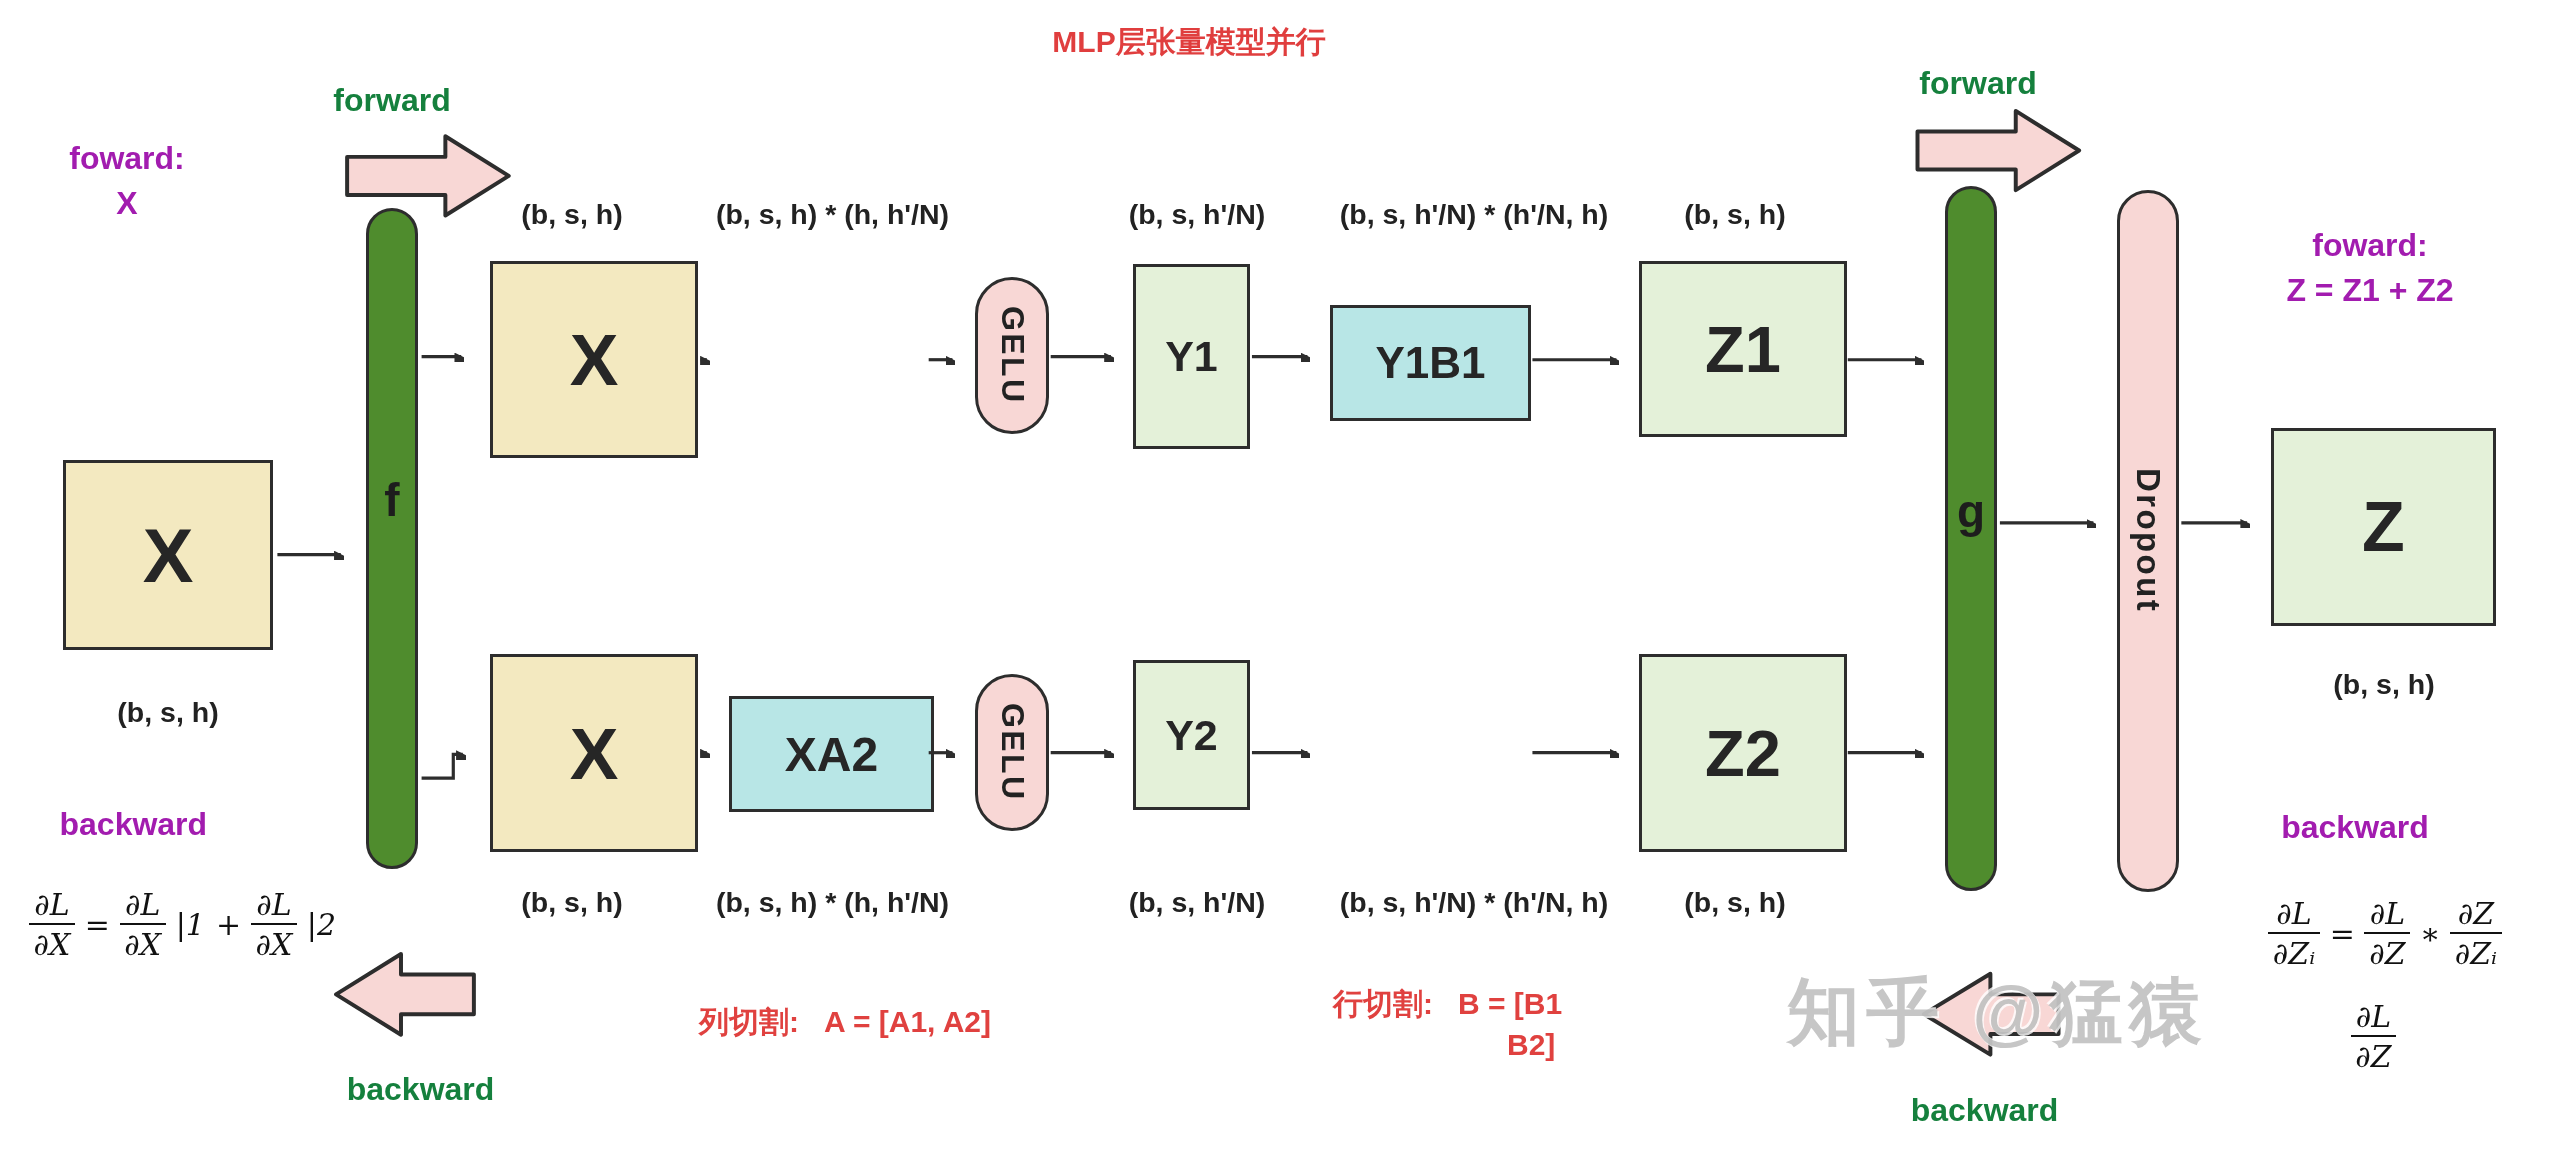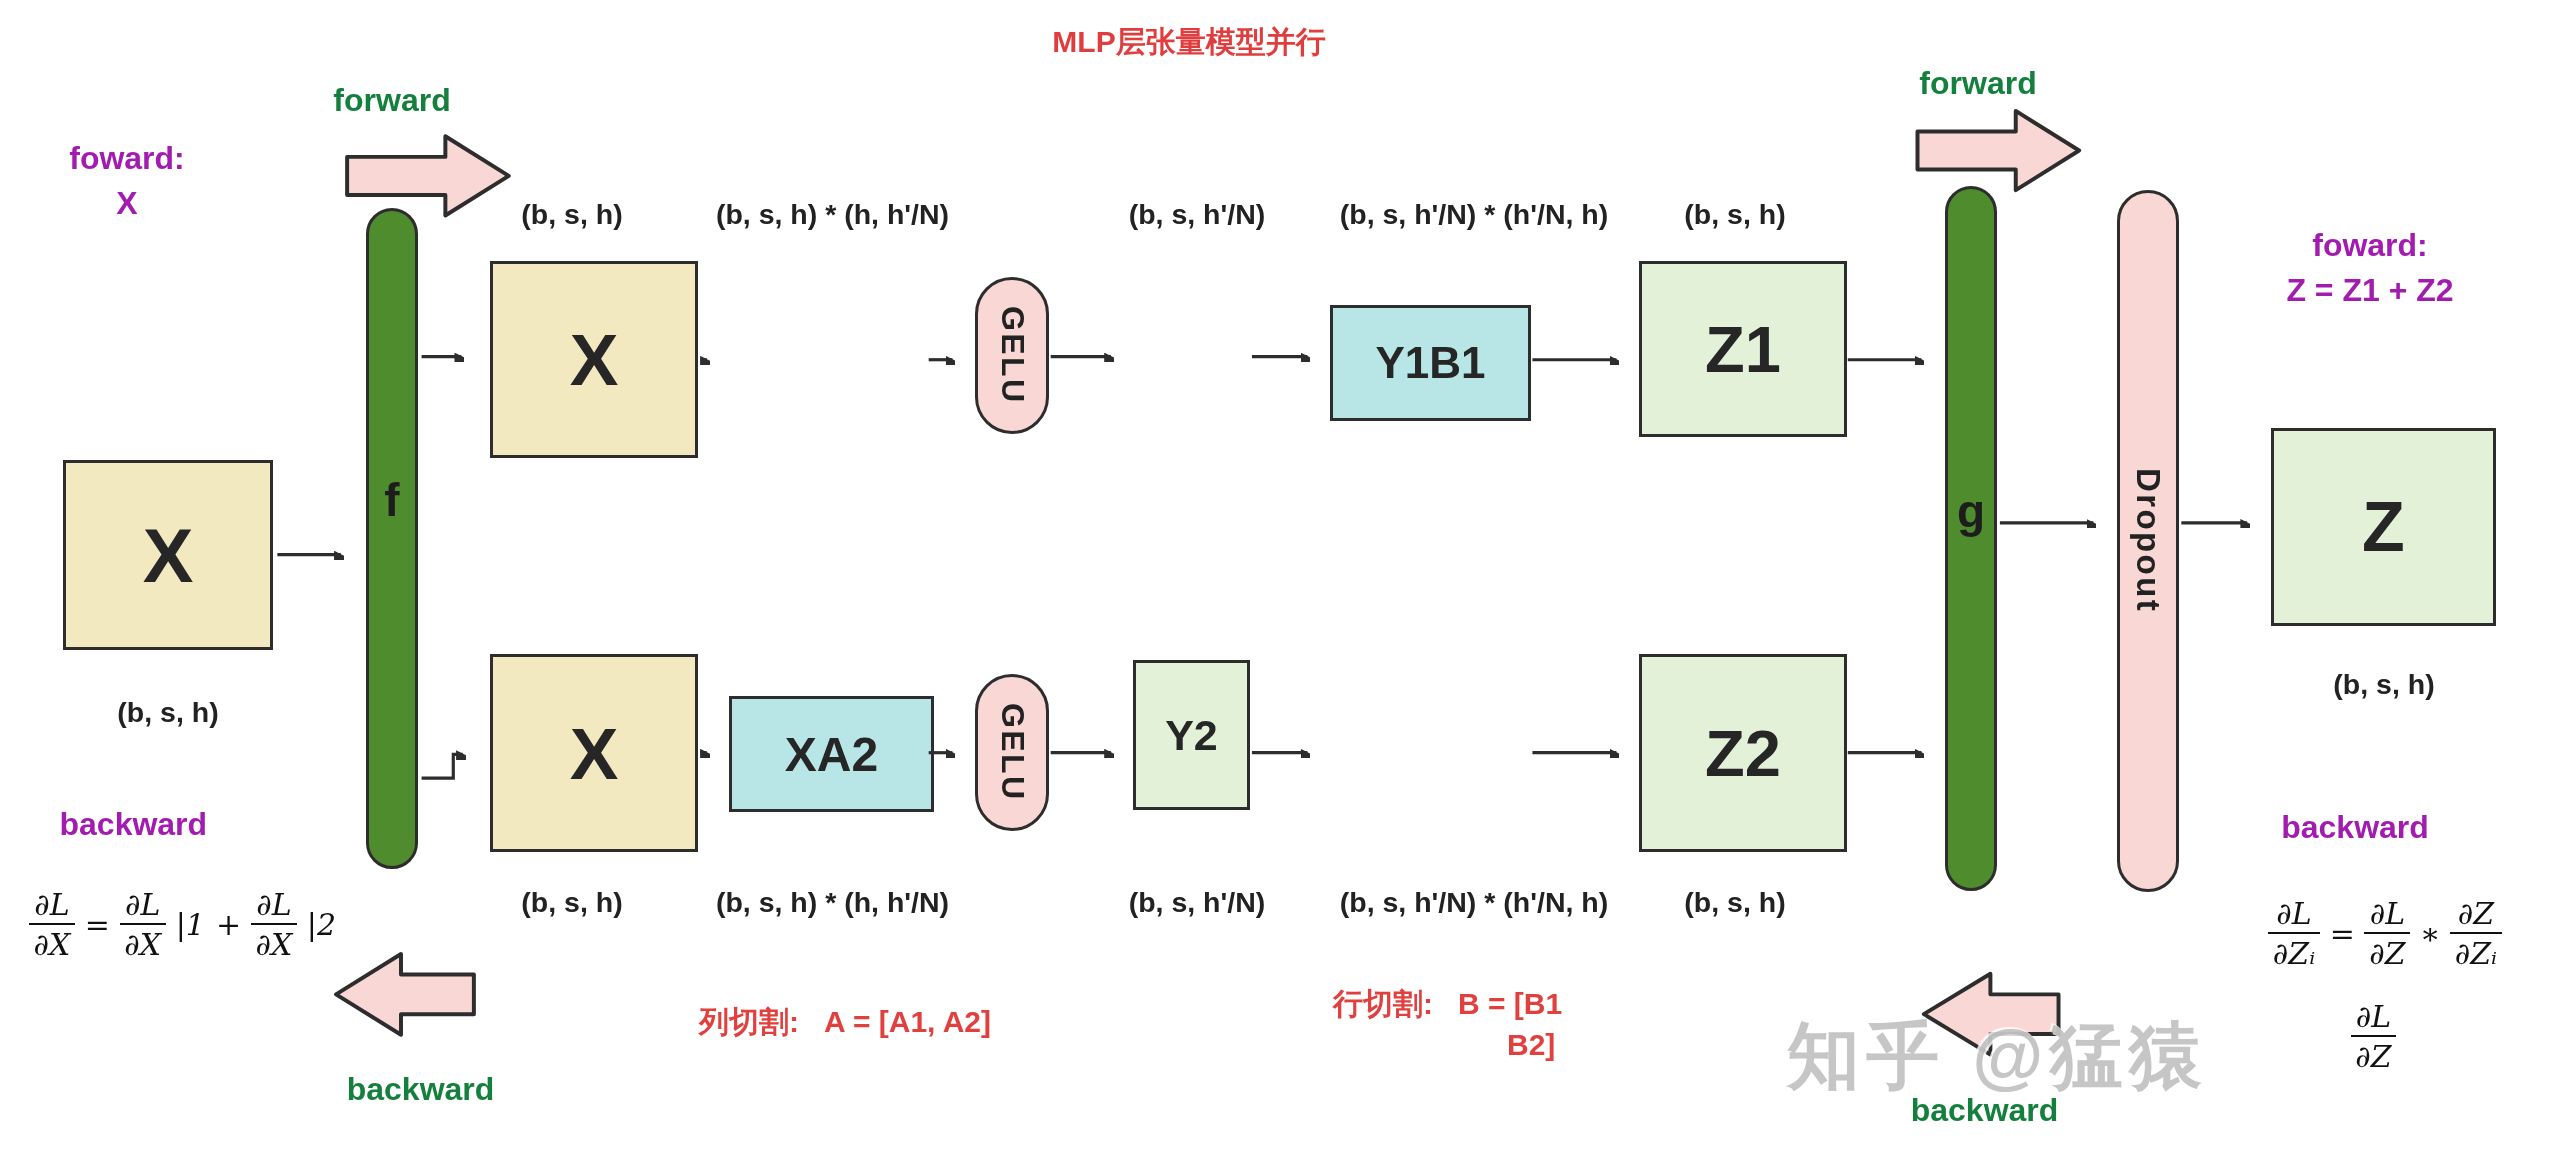--- a/index.html
+++ b/index.html
@@ -83,20 +83,23 @@
   <div class="dim" style="left:1074px;top:198px;width:246px;">(b, s,  h'/N)</div>
   <div class="dim" style="left:1292px;top:198px;width:364px;">(b, s, h'/N) * (h'/N, h)</div>
   <div class="dim" style="left:1616px;top:198px;width:238px;">(b, s, h)</div>
 
   <div class="box cream" style="left:490px;top:261px;width:208px;height:197px;font-size:73px;">
     <span>X</span>
   </div>
   <div class="box pinkfill pill" style="left:975px;top:277px;width:74px;height:157px;">
     <span class="vtext" style="font-size:32px;">GELU</span>
   </div>
+  <div class="box pgreen" style="left:1133px;top:264px;width:117px;height:185px;font-size:43px;">
+    <span>Y1</span>
+  </div>
   <div class="box cyan" style="left:1330px;top:305px;width:201px;height:116px;font-size:44px;">
     <span>Y1B1</span>
   </div>
   <div class="box pgreen" style="left:1639px;top:261px;width:208px;height:176px;font-size:65px;">
     <span>Z1</span>
   </div>
 
   <div class="box cream" style="left:490px;top:654px;width:208px;height:198px;font-size:73px;">
     <span>X</span>
   </div>
@@ -163,21 +166,21 @@
     </span>
   </div>
 
   <div class="mathrow" style="left:2314px;top:989px;width:119px;height:95px;">
     <span class="frac">
       <span class="num">∂L</span>
       <span class="den">∂Z</span>
     </span>
   </div>
 
-  <div class="watermark" style="left:1787px;top:1008px;">知乎 @猛猿</div>
+  <div class="watermark" style="left:1787px;top:964px;">知乎 @猛猿</div>
 
   <svg class="arrows" width="2576" height="1156" viewBox="0 0 3251 1459">
     <defs>
       <marker id="ah" markerWidth="12" markerHeight="12" refX="8.5" refY="5" orient="auto" markerUnits="userSpaceOnUse">
         <path d="M0,0 L10,5 L0,10 Z" fill="#2d2d2d" transform="scale(3)"></path>
       </marker>
     </defs>
 
     <line x1="350" y1="700" x2="430" y2="700" stroke="#2d2d2d" stroke-width="4" marker-end="url(#ah)"></line>
     <line x1="532" y1="450" x2="582" y2="450" stroke="#2d2d2d" stroke-width="4" marker-end="url(#ah)"></line>

